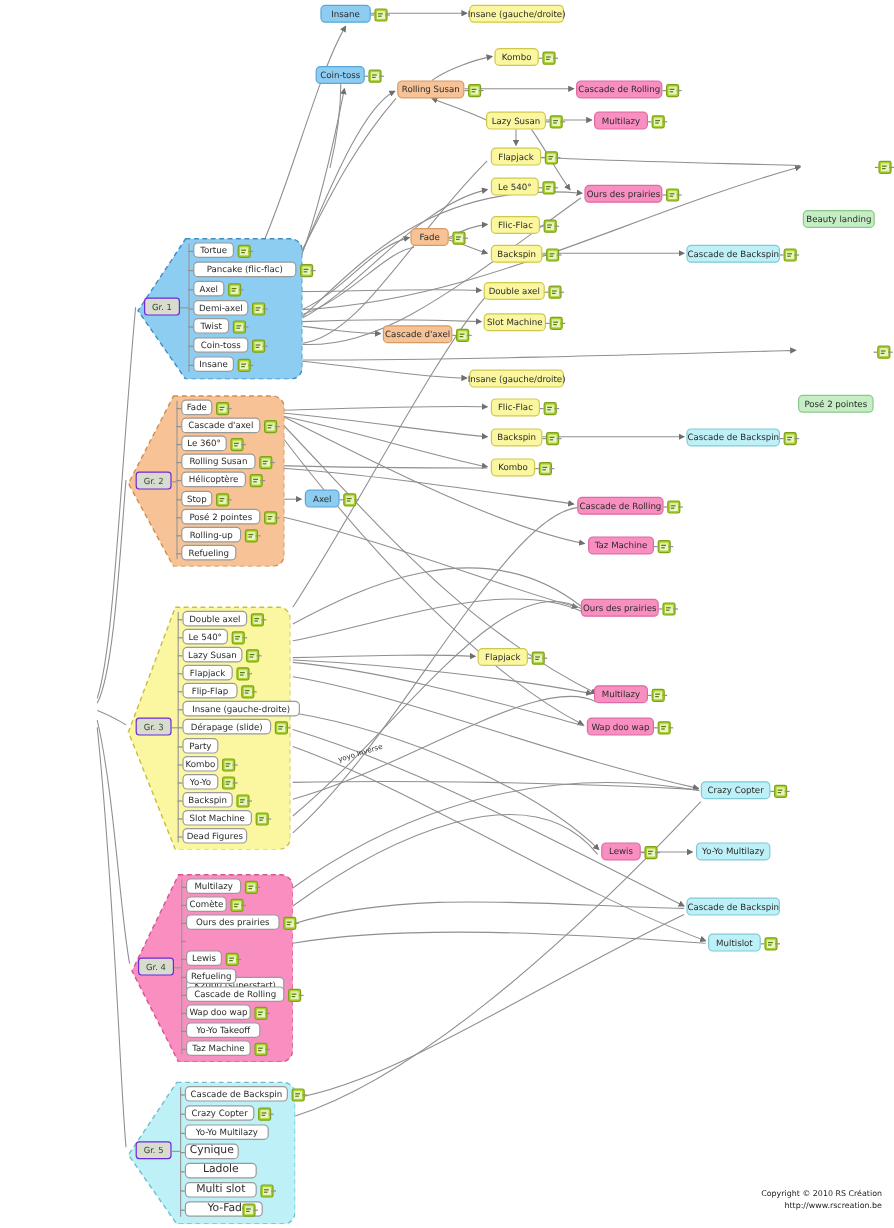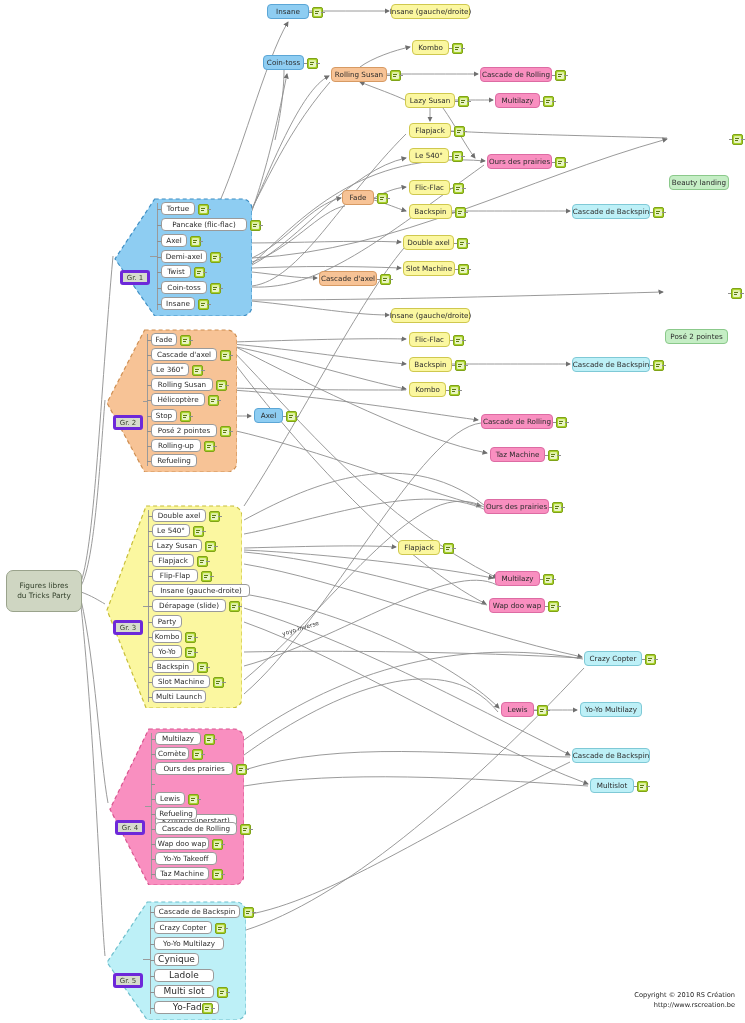--- a/index.html
+++ b/index.html
@@ -14,22 +14,22 @@
   .node.orange{background:#f7c396;border-color:#d79a63;}
   .node.yellow{background:#fbf7a0;border-color:#cfc84e;}
   .node.pink{background:#f98fc0;border-color:#dd6ba3;}
   .node.cyan{background:#bdf0f7;border-color:#7fc9d6;}
   .node.green{background:#c5eec5;border-color:#8bc98b;margin-top:44px;}
   .node.white{background:#ffffff;border-color:#9a9a9a;}
 
   .root{position:absolute;box-sizing:border-box;background:#cfd6c2;border:1px solid #9aa38c;border-radius:7px;
         display:flex;align-items:center;justify-content:center;text-align:center;
         font-size:7.4px;color:#33402b;line-height:1.35;}
-  .grtag{position:absolute;box-sizing:border-box;background:#d7dcce;border:3px solid #6d28d9;border-radius:3px;
-        display:flex;align-items:center;justify-content:center;font-size:7px;color:#37402e;margin-top:22px;}
+  .grtag{position:absolute;box-sizing:border-box;background:#d7dcce;border:1px solid #6d28d9;border-radius:3px;
+        display:flex;align-items:center;justify-content:center;font-size:7px;color:#37402e;}
 
   .group{position:absolute;box-sizing:border-box;}
   .group .hull{position:absolute;left:0;top:0;width:100%;height:100%;}
 
   .badge{position:absolute;width:9px;height:9px;border-radius:2px;background:#a8d12a;border:1px solid #7fa318;}
   .badge i{position:absolute;left:1px;top:1px;right:1px;bottom:1px;background:
       linear-gradient(#e7f5b8 0 2px,transparent 2px),
       linear-gradient(#f4fbe0 0 100%);opacity:.85;border-radius:1px;}
   .badge b{position:absolute;left:1.5px;top:3px;width:4px;height:1px;background:#5c7a10;}
   .badge s{position:absolute;left:1.5px;top:5px;width:3px;height:1px;background:#5c7a10;}
@@ -119,25 +119,20 @@
       <path d="M244,755 C320,700 440,640 498,712"></path>
       <path d="M244,770 C340,740 460,755 570,757"></path>
       <path d="M244,786 C340,770 470,778 588,786"></path>
       <path d="M534,710 C550,710 565,710 577,710" marker-end="url(#ah)"></path>
 
       <path d="M246,915 C330,900 430,830 570,762"></path>
       <path d="M246,930 C340,900 460,800 584,668"></path>
     </g>
   </svg>
 
-  <div class="root" style="left:6px;top:570px;width:76px;height:42px;">
-    <span>
-      <span>Figures libres</span><br><span>du Tricks Party</span>
-    </span>
-  </div>
 
   <div id="groups">
       <div class="group" style="left: 113px; top: 197px; width: 139px; height: 119px;">
         <svg class="hull" viewBox="0 0 139 119" preserveAspectRatio="none">
           <path d="M41.699999999999996,2 H129 a10,10 0 0 1 10,10 V109 a10,10 0 0 1 -10,10 H41.699999999999996 L2,61.88 Z" fill="#8ecdf2" stroke="#3f8fc4" stroke-width="1.2" stroke-dasharray="4 3"></path>
         </svg>
       </div>
       <div class="grtag" style="left: 120px; top: 248px; width: 30px; height: 15px;">
         <span>Gr. 1</span>
       </div>
@@ -419,21 +414,21 @@
         <span>Slot Machine</span>
       </div>
       <span class="stub" style="left: 148px; top: 681.5px; width: 4px;"></span>
       <span class="badge" style="left: 213px; top: 677px;">
         <i></i>
         <b></b>
         <s></s>
       </span>
       <span class="stub" style="left: 222px; top: 681.5px; width: 4px;"></span>
       <div class="node white" style="left: 152px; top: 690px; height: 13px; width: 54px;">
-        <span>Multi Launch</span>
+        <span>Dead Figures</span>
       </div>
       <span class="stub" style="left: 148px; top: 696.5px; width: 4px;"></span>
       <div class="group" style="left: 108px; top: 727px; width: 136px; height: 158px;">
         <svg class="hull" viewBox="0 0 136 158" preserveAspectRatio="none">
           <path d="M40.8,2 H126 a10,10 0 0 1 10,10 V148 a10,10 0 0 1 -10,10 H40.8 L2,82.16 Z" fill="#f98fc0" stroke="#d9558f" stroke-width="1.2" stroke-dasharray="4 3"></path>
         </svg>
       </div>
       <div class="grtag" style="left: 115px; top: 798px; width: 30px; height: 15px;">
         <span>Gr. 4</span>
       </div>

